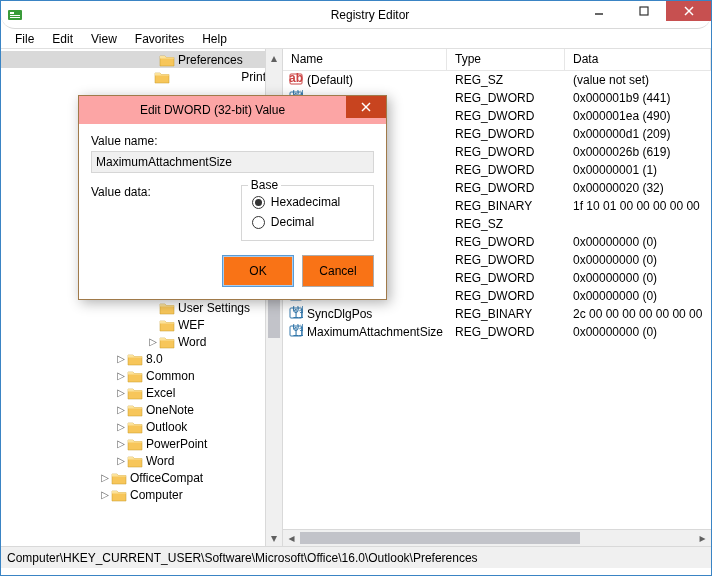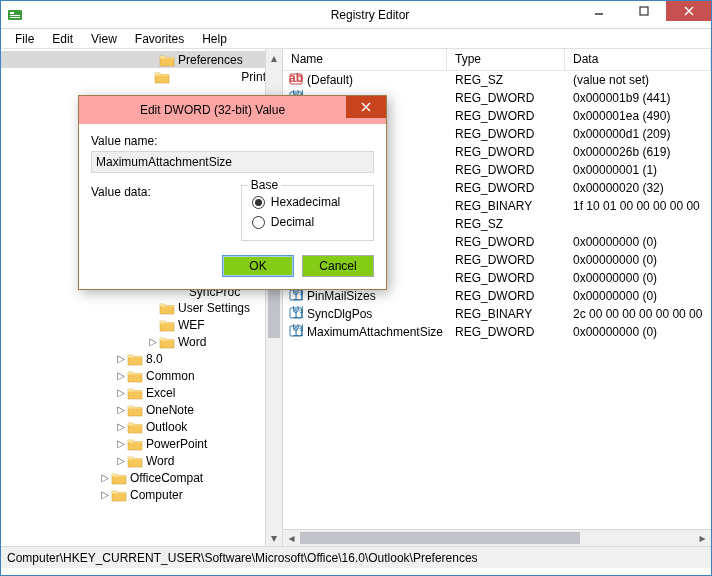--- a/index.html
+++ b/index.html
@@ -1,17 +1,17 @@
 <!DOCTYPE html>
 <html><head>
 <meta charset="utf-8">
 <style>
 * { margin:0; padding:0; box-sizing:border-box; font-family:"Segoe UI",Tahoma,sans-serif; font-size:12px; }
 body { width:712px; height:576px; background:#fff; position:relative; overflow:hidden; border:1px solid #3a84c4; }
-.titlebar { height:28px; background:#fff; display:flex; align-items:center; border-bottom:1px solid #d9d9d9; }
+.titlebar { height:28px; background:#fff; display:flex; align-items:center; border-bottom:1px solid #d9d9d9;border-radius:14px; }
 .titlebar .app-icon { width:16px; height:16px; margin:0 6px; }
 .titlebar .title { flex:1; text-align:center; font-size:12px; }
 .win-btn { width:45px; height:20px; display:flex; align-items:center; justify-content:center; }
 .win-btn.close { width:45px; height:20px; background:#c75050; color:#fff; position:absolute; right:0; top:0; }
 .win-btn.min,.win-btn.max { position:absolute; top:0; }
 .win-btn.min{ right:90px; } .win-btn.max{ right:45px; }
 .menubar { height:20px; display:flex; align-items:flex-end; padding:0 6px; gap:2px; background:#fff; border-bottom:1px solid #e0e0e0; }
 .menubar span { padding:2px 8px; }
 .content { display:flex; height:497px; }
 .tree-pane { width:282px; border-right:1px solid #d9d9d9; overflow:hidden; position:relative; }
@@ -51,21 +51,21 @@
 .d-body input.ro { background:#f0f0f0; border:1px solid #d6d6d6; }
 .vdrow { display:flex; gap:18px; margin-top:12px; }
 .vdrow .left { width:140px; }
 .vdrow .left input { width:140px; border:1px solid #5a9bd5; outline:1px solid #a7cdf0; }
 .fieldset { border:1px solid #d6d6d6; padding:6px 10px 8px 10px; width:140px; position:relative; }
 .fieldset .legend { position:absolute; top:-8px; left:6px; background:#fff; padding:0 3px; font-size:12px; }
 .radio-row { display:flex; align-items:center; gap:6px; height:20px; }
 .radio { width:13px; height:13px; border:1px solid #333; border-radius:50%; display:inline-flex; align-items:center; justify-content:center; }
 .radio.checked::after { content:""; width:7px; height:7px; background:#333; border-radius:50%; }
 .d-buttons { display:flex; justify-content:flex-end; gap:8px; margin-top:14px; }
-.d-buttons button { width:72px; height:22px; border:1px solid #acacac; background:#84cc16; font-size:12px; }
+.d-buttons button { width:72px; height:32px; border:1px solid #acacac; background:#f97316; font-size:12px; }
 .d-buttons button.default { border:1px solid #5a9bd5; box-shadow:inset 0 0 0 1px #a7cdf0; }
 </style>
 </head>
 <body>
 
 <div class="titlebar">
   <span class="app-icon">
     <svg viewBox="0 0 16 16">
         <rect x="1" y="3" width="14" height="10" fill="#3a9b3a" rx="1"></rect>
         <rect x="3" y="5" width="4" height="2" fill="#fff"></rect>

